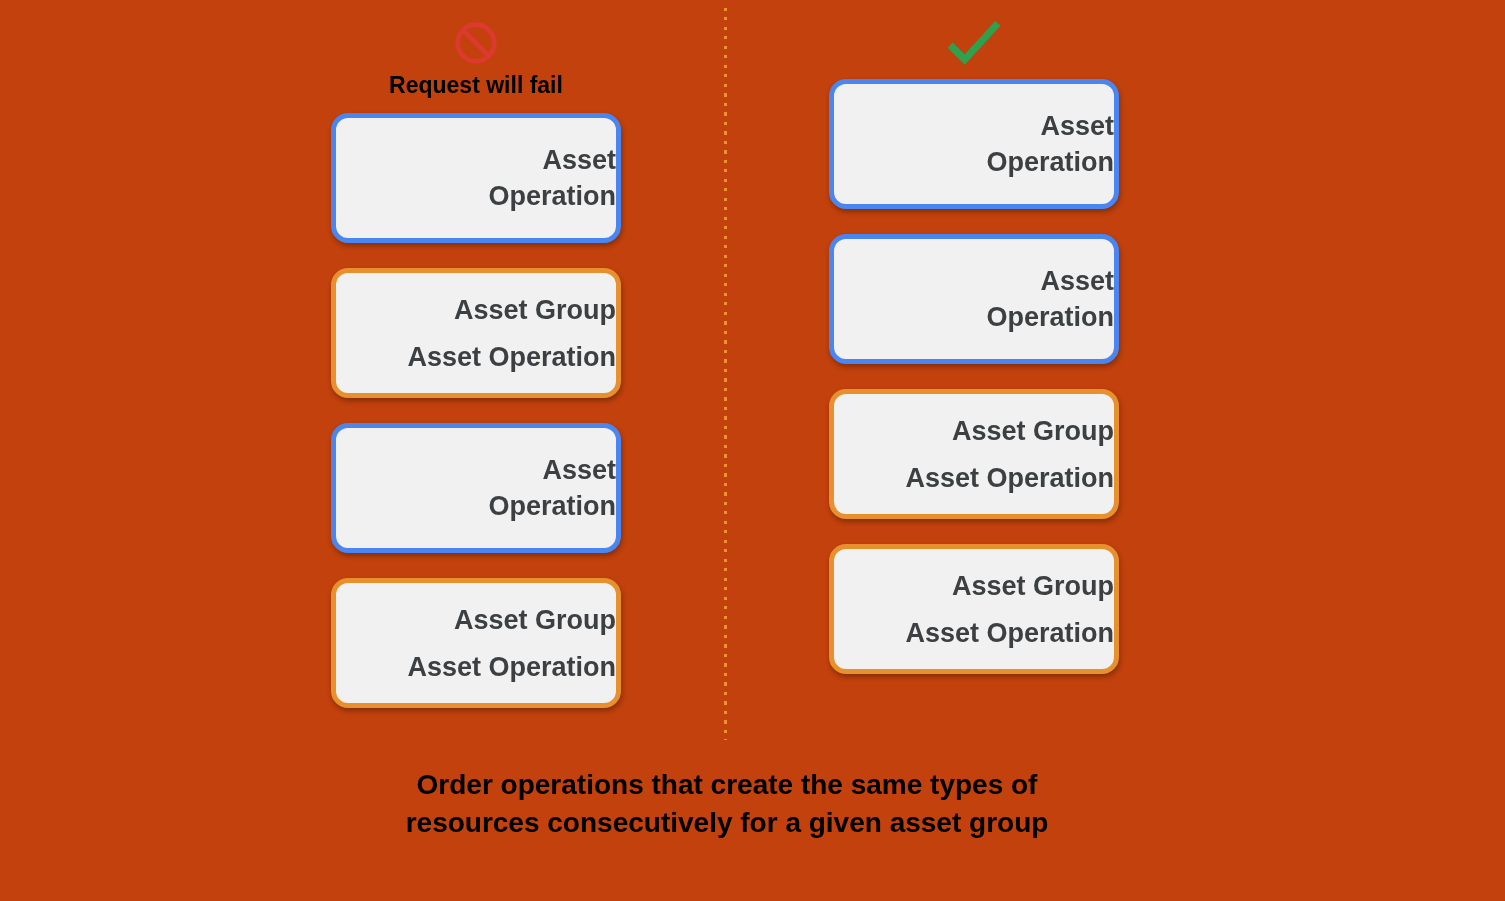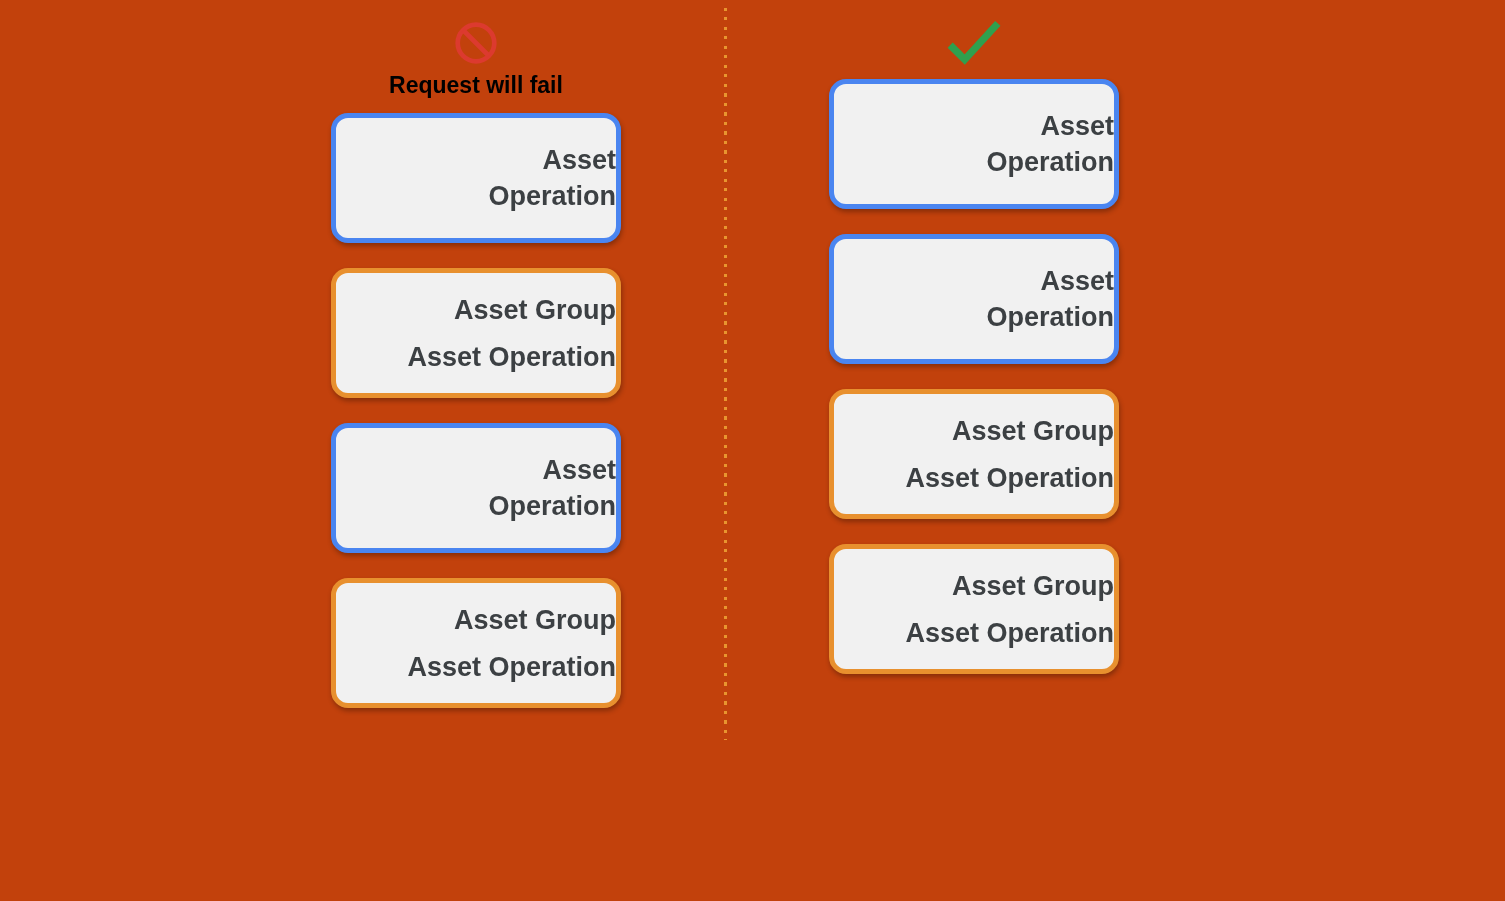--- a/index.html
+++ b/index.html
@@ -158,14 +158,18 @@
         <div class="box-line">Asset Group</div>
         <div class="box-line">Asset Operation</div>
       </div>
       <div class="box orange">
         <div class="box-line">Asset Group</div>
         <div class="box-line">Asset Operation</div>
       </div>
     </div>
   </div>
 
+  <div class="caption">
+    <div>Order operations that create the same types of</div>
+    <div>resources consecutively for a given asset group</div>
+  </div>
 
 </div>
 
 </body></html>

